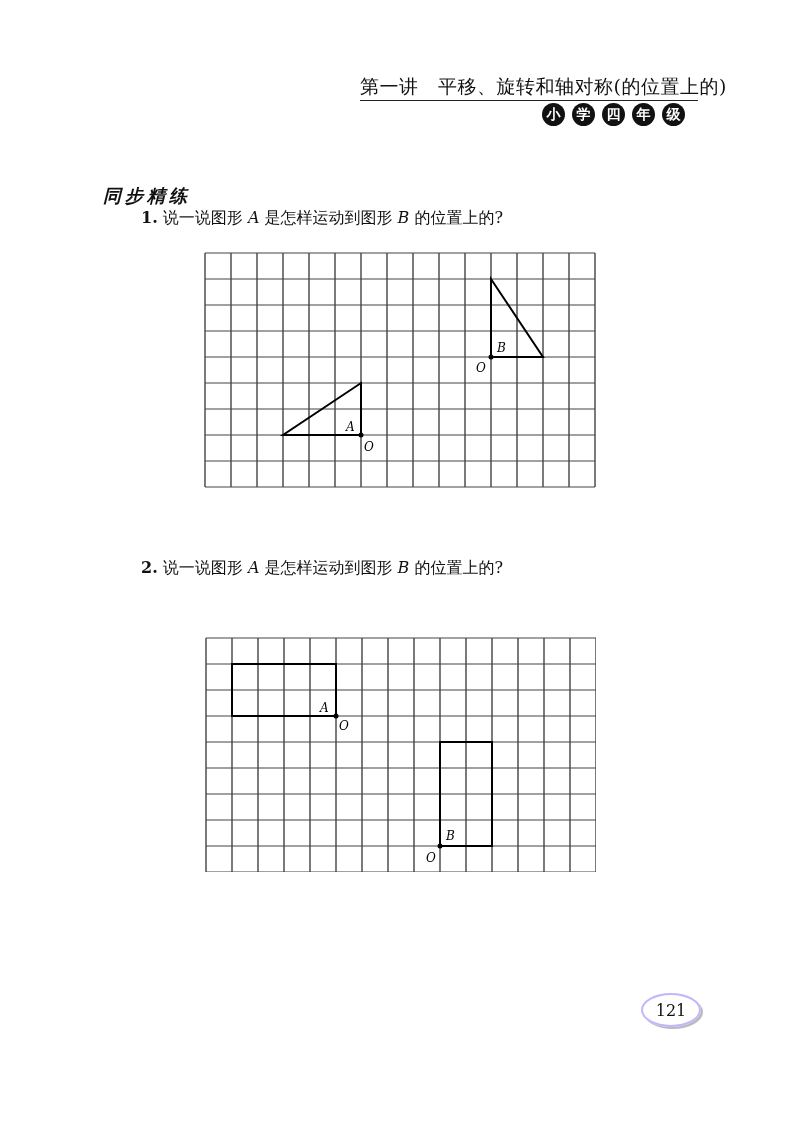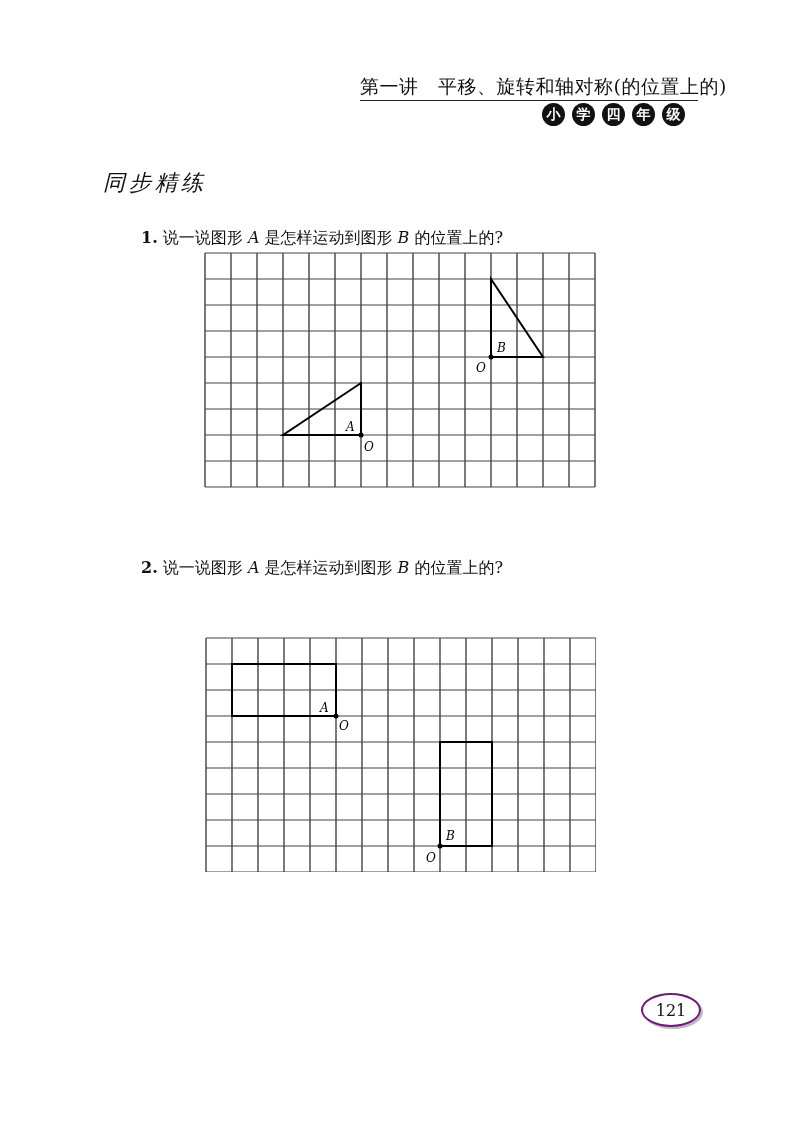--- a/index.html
+++ b/index.html
@@ -1,43 +1,43 @@
 <!DOCTYPE html>
 <html><head>
 <meta charset="utf-8">
 <style>
   html, body { margin:0; padding:0; background:#fff; }
   body { width:799px; height:1122px; position:relative; overflow:hidden; font-family:"DejaVu Serif", serif; color:#111; }
   .header-title { position:absolute; left:360px; top:74px; font-size:19px; letter-spacing:0.5px; }
   .header-rule { position:absolute; left:360px; top:100px; width:338px; height:0; border-top:1.5px solid #222; }
   .grade-badges { position:absolute; left:542px; top:103px; display:flex; gap:7px; }
   .badge { width:23px; height:23px; border-radius:50%; background:#111; color:#fff; font-size:14px; font-weight:bold; display:flex; align-items:center; justify-content:center; }
-  .section-title { position:absolute; left:103px; top:168px; font-size:22px; font-weight:normal; font-style:italic; letter-spacing:4px; }
+  .section-title { position:absolute; left:103px; top:184px; font-size:18px; font-weight:bold; font-style:italic; letter-spacing:4px; }
   .question { position:absolute; left:141px; font-size:16px; }
   .question b { font-weight:bold; }
   .question i { font-style:italic; font-family:"DejaVu Serif", serif; }
   .grid-svg { position:absolute; }
-  .page-num { position:absolute; left:641px; top:993px; width:56px; height:30px; border:2px solid #701a75; border-radius:50%; box-shadow:2px 2px 0 #bbb; display:flex; align-items:center; justify-content:center; font-size:16px;text-align:right; }
+  .page-num { position:absolute; left:641px; top:993px; width:56px; height:30px; border:2px solid #c4b5fd; border-radius:50%; box-shadow:2px 2px 0 #bbb; display:flex; align-items:center; justify-content:center; font-size:16px;text-align:right; }
 </style>
 </head>
 <body>
 
 <div class="header-title">第一讲　平移、旋转和轴对称(的位置上的)</div>
 <div class="header-rule"></div>
 <div class="grade-badges">
   <div class="badge">小</div>
   <div class="badge">学</div>
   <div class="badge">四</div>
   <div class="badge">年</div>
   <div class="badge">级</div>
 </div>
 
 <div class="section-title">同步精练</div>
 
-<div class="question" style="top:228px;">
+<div class="question" style="top:208px;">
   <b>1.</b><span> 说一说图形 </span><i>A</i><span> 是怎样运动到图形 </span><i>B</i><span> 的位置上的?</span>
 </div>
 
 <svg class="grid-svg" style="left:204px; top:252px;" width="393" height="236" id="g1">
     <line x1="1" y1="1" x2="1" y2="235" stroke="#222" stroke-width="1.2"></line>
     <line x1="27" y1="1" x2="27" y2="235" stroke="#222" stroke-width="1.2"></line>
     <line x1="53" y1="1" x2="53" y2="235" stroke="#222" stroke-width="1.2"></line>
     <line x1="79" y1="1" x2="79" y2="235" stroke="#222" stroke-width="1.2"></line>
     <line x1="105" y1="1" x2="105" y2="235" stroke="#222" stroke-width="1.2"></line>
     <line x1="131" y1="1" x2="131" y2="235" stroke="#222" stroke-width="1.2"></line>

